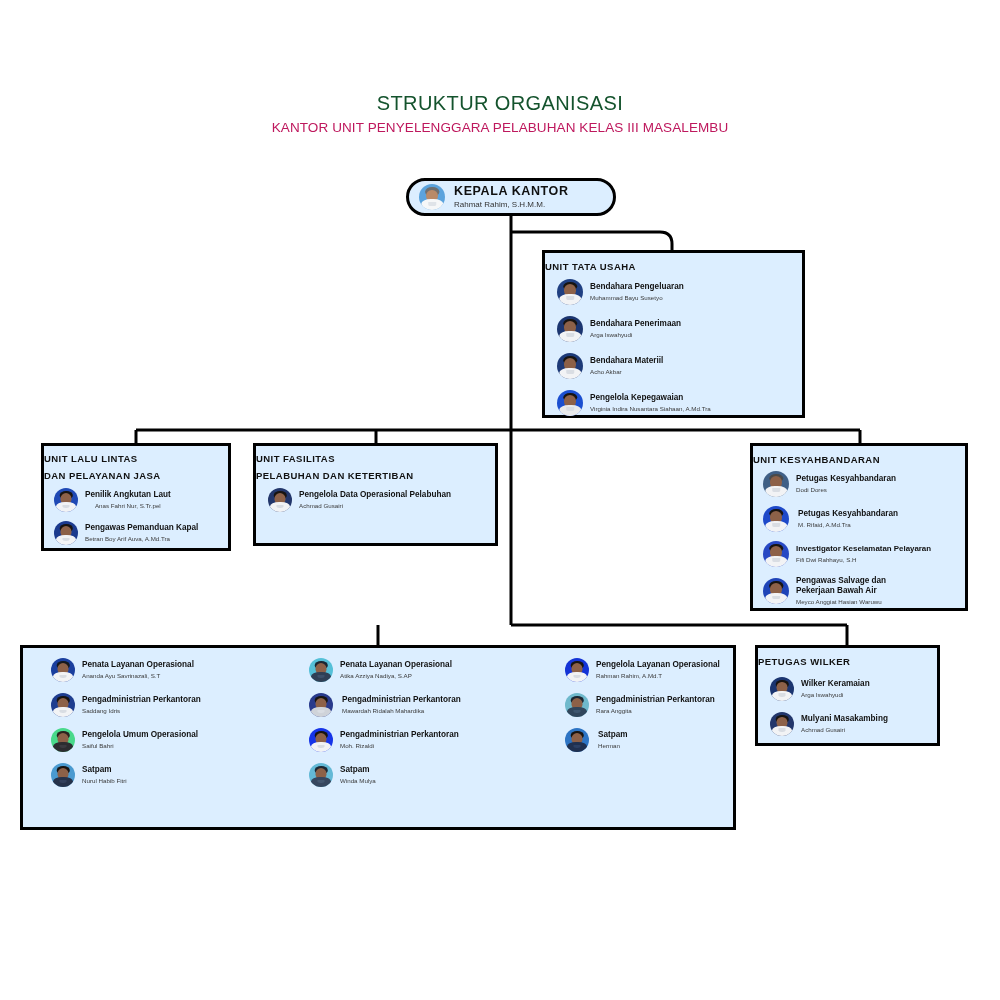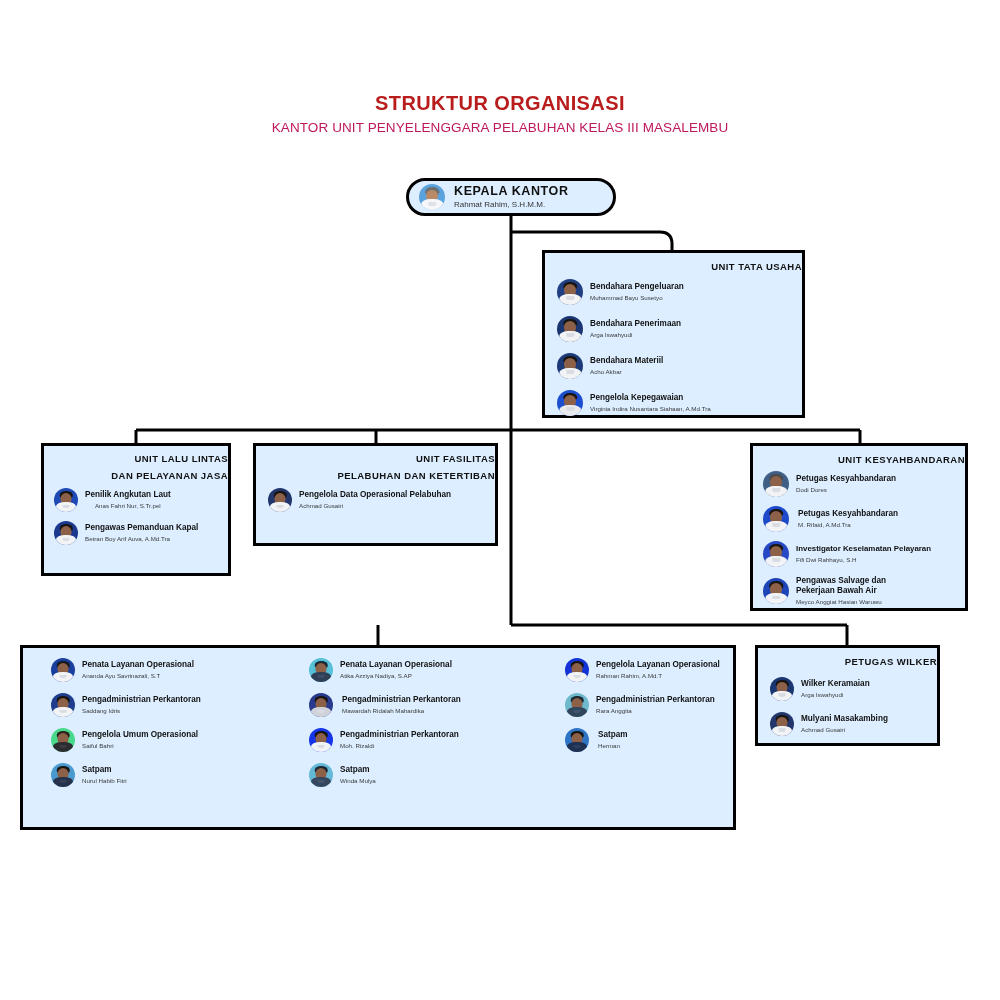--- a/index.html
+++ b/index.html
@@ -9,22 +9,22 @@
     font-family:"Liberation Sans", sans-serif;
     color:#111111;
     overflow:hidden;
   }
   #stage{position:relative;width:1000px;height:1000px;}
 
   
   .title{
     position:absolute;left:0;right:0;top:92px;
     text-align:center;
-    font-size:20px;font-weight:bold;letter-spacing:.4px;
-    color:#b91c1c;
+    font-size:20px;font-weight:normal;letter-spacing:.4px;
+    color:#14532d;
   }
   .subtitle{
     position:absolute;left:0;right:0;top:120px;
     text-align:center;
     font-size:13.5px;font-weight:400;letter-spacing:.1px;
     color:#be185d;
   }
 
   
   #wires{position:absolute;left:0;top:0;width:1000px;height:1000px;pointer-events:none;}
@@ -45,21 +45,21 @@
   .root-name{font-size:8px;font-weight:400;color:#333;line-height:11px;margin-top:1px;}
 
   
   .box{
     position:absolute;
     background:#dceeff;
     border:3px solid #000000;
     box-sizing:border-box;
   }
   .box-title{
-    text-align:right;
+    text-align:left;
     font-size:9.5px;font-weight:bold;letter-spacing:.45px;
     color:#111;
     line-height:12.5px;
     padding-top:8px;
   }
   .box-title.two-line{padding-top:7px;}
 
   .members{padding:6px 0 6px 0;}
   .member{
     display:flex;align-items:center;
@@ -217,21 +217,21 @@
             <div class="collar"></div>
         </div>
         <div class="member-texts">
           <div class="m-role">Pengelola Kepegawaian</div>
           <div class="m-name">Virginia Indira Nusantara Siahaan, A.Md.Tra</div>
         </div>
       </div>
     </div>
   </div>
 
-  <div class="box" style="left:41px;top:443px;width:190px;height:133px;">
+  <div class="box" style="left:41px;top:443px;width:190px;height:108px;">
     <div class="box-title two-line">
       <div>UNIT LALU LINTAS</div>
       <div style="margin-top:4px;">DAN PELAYANAN JASA</div>
     </div>
     <div class="members" style="padding-left:10px;padding-top:6px;">
       <div class="member" style="margin-bottom:9px;text-align:center;">
         <div class="avatar av-24" style="background:#1f49b5;">
           <div class="hair" style="background:#181411;"></div>
             <div class="head"></div>
           <div class="body"></div>

